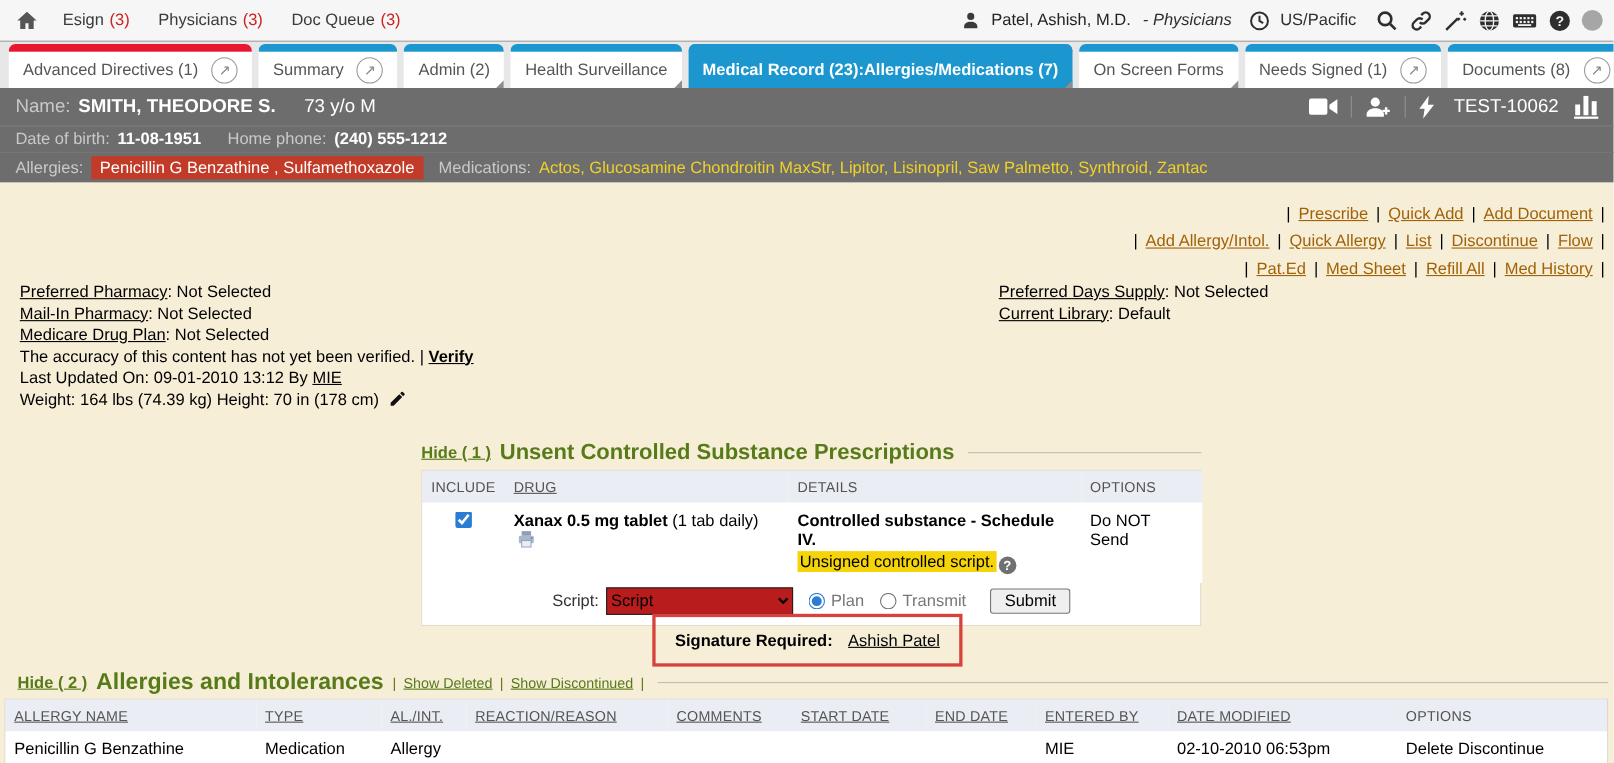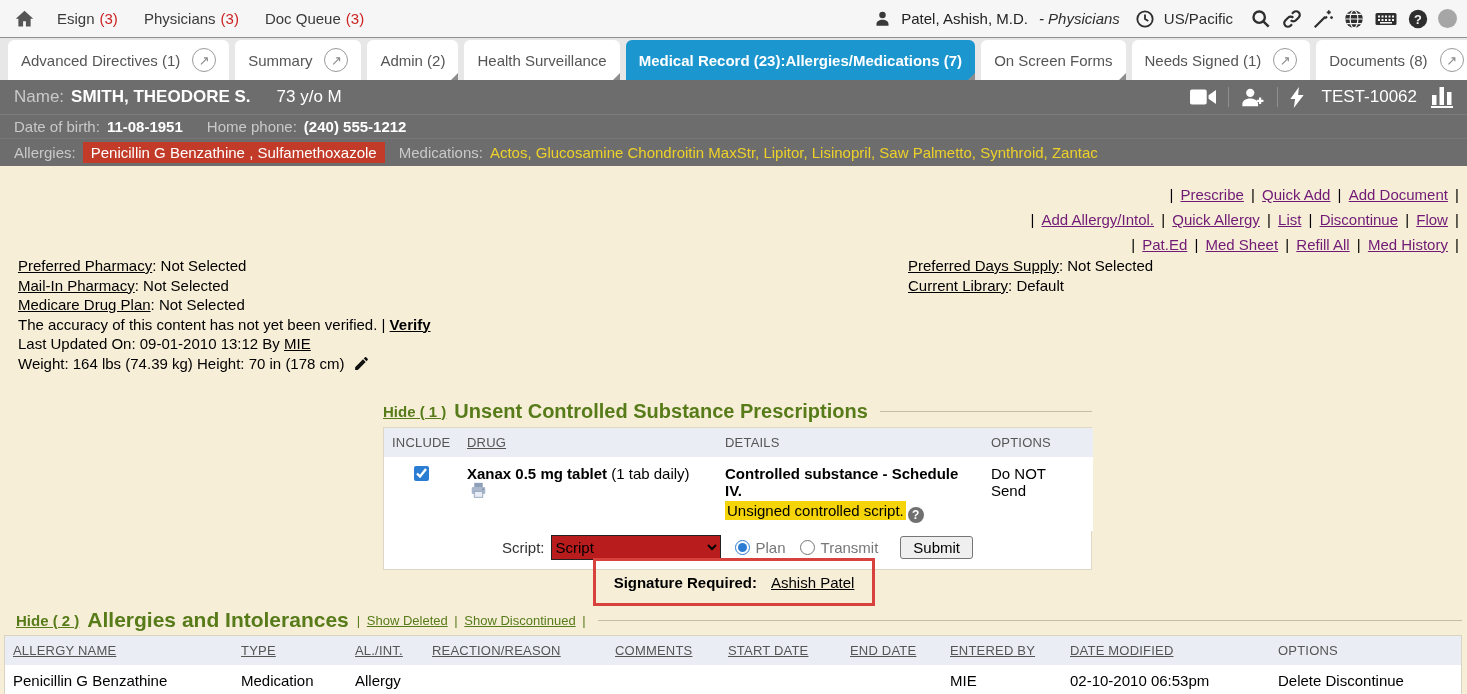--- a/index.html
+++ b/index.html
@@ -22,21 +22,21 @@
   .topnav-item .count{color:var(--count-red);}
   .topbar-right{margin-left:auto;display:flex;align-items:center;gap:9px;color:#2e2e2e;font-size:15px;}
   .topbar-right .uname{color:#222;}
   .topbar-right .role{font-style:italic;margin:0 6px 0 2px;}
   .tb-ic{display:inline-flex;align-items:center;color:#2e2e2e;cursor:pointer;}
   .status-dot{width:19px;height:19px;border-radius:50%;background:#a6a6a6;}
 
   
   .tabbar{height:42px;background:#e7e7e7;display:flex;align-items:flex-end;
     padding:0 0 0 8px;gap:6px;flex:0 0 auto;overflow:hidden;white-space:nowrap;}
-  .tab{position:relative;display:flex;flex-direction:row;height:40px;
+  .tab{position:relative;display:flex;flex-direction:column;height:40px;
     border-radius:6px 6px 0 0;overflow:hidden;background:#fff;cursor:pointer;flex:0 0 auto;}
   .tab .strip{height:7px;background:var(--accent-blue);}
   .tab.red .strip{background:var(--accent-red);}
   .tab-body{display:flex;align-items:center;flex:1;padding:0 13px;gap:0;}
   .tab-label{font-size:15px;color:#555;}
   .tab.active{background:var(--accent-blue);}
   .tab.active .strip{background:var(--accent-blue);}
   .tab.active .tab-label{color:#fff;font-weight:bold;}
   .popout{width:24px;height:24px;border:1px solid #9a9a9a;border-radius:50%;
     margin-left:12px;display:inline-flex;align-items:center;justify-content:center;color:#8a8a8a;flex:0 0 auto;}
@@ -60,21 +60,21 @@
   .chart-id{font-size:17px;margin:0 2px 0 6px;}
   .barchart-wrap{border-bottom:2px solid #fff;padding-bottom:1px;}
   .allergy-box{background:var(--allergy-red);color:#fff;padding:2px 8px;margin-right:14px;}
   .meds a{color:var(--meds-yellow);text-decoration:none;cursor:pointer;}
   .meds{color:var(--meds-yellow);}
 
   
   .content{position:relative;flex:1;background:var(--page-cream);font-size:15px;color:#000;}
   .lnk{color:#000;text-decoration:underline;cursor:pointer;}
   .actions{position:absolute;top:16px;right:8px;text-align:right;line-height:25px;}
-  .actions a{color:#701a75;text-decoration:underline;cursor:pointer;margin:0 3px;}
+  .actions a{color:#a16207;text-decoration:underline;cursor:pointer;margin:0 3px;}
 
   .info-left{position:absolute;top:90px;left:18px;line-height:19.5px;}
   .info-right{position:absolute;top:90px;left:908px;line-height:19.5px;}
   .kv-label{color:#000;text-decoration:underline;cursor:pointer;}
   .kv-label::after{content:":";text-decoration:none;display:inline-block;}
   .bold{font-weight:bold;}
   .pencil{display:inline-flex;vertical-align:-3px;margin-left:4px;color:#111;cursor:pointer;}
 
   
   .unsent{position:absolute;top:234px;left:383px;width:709px;}

